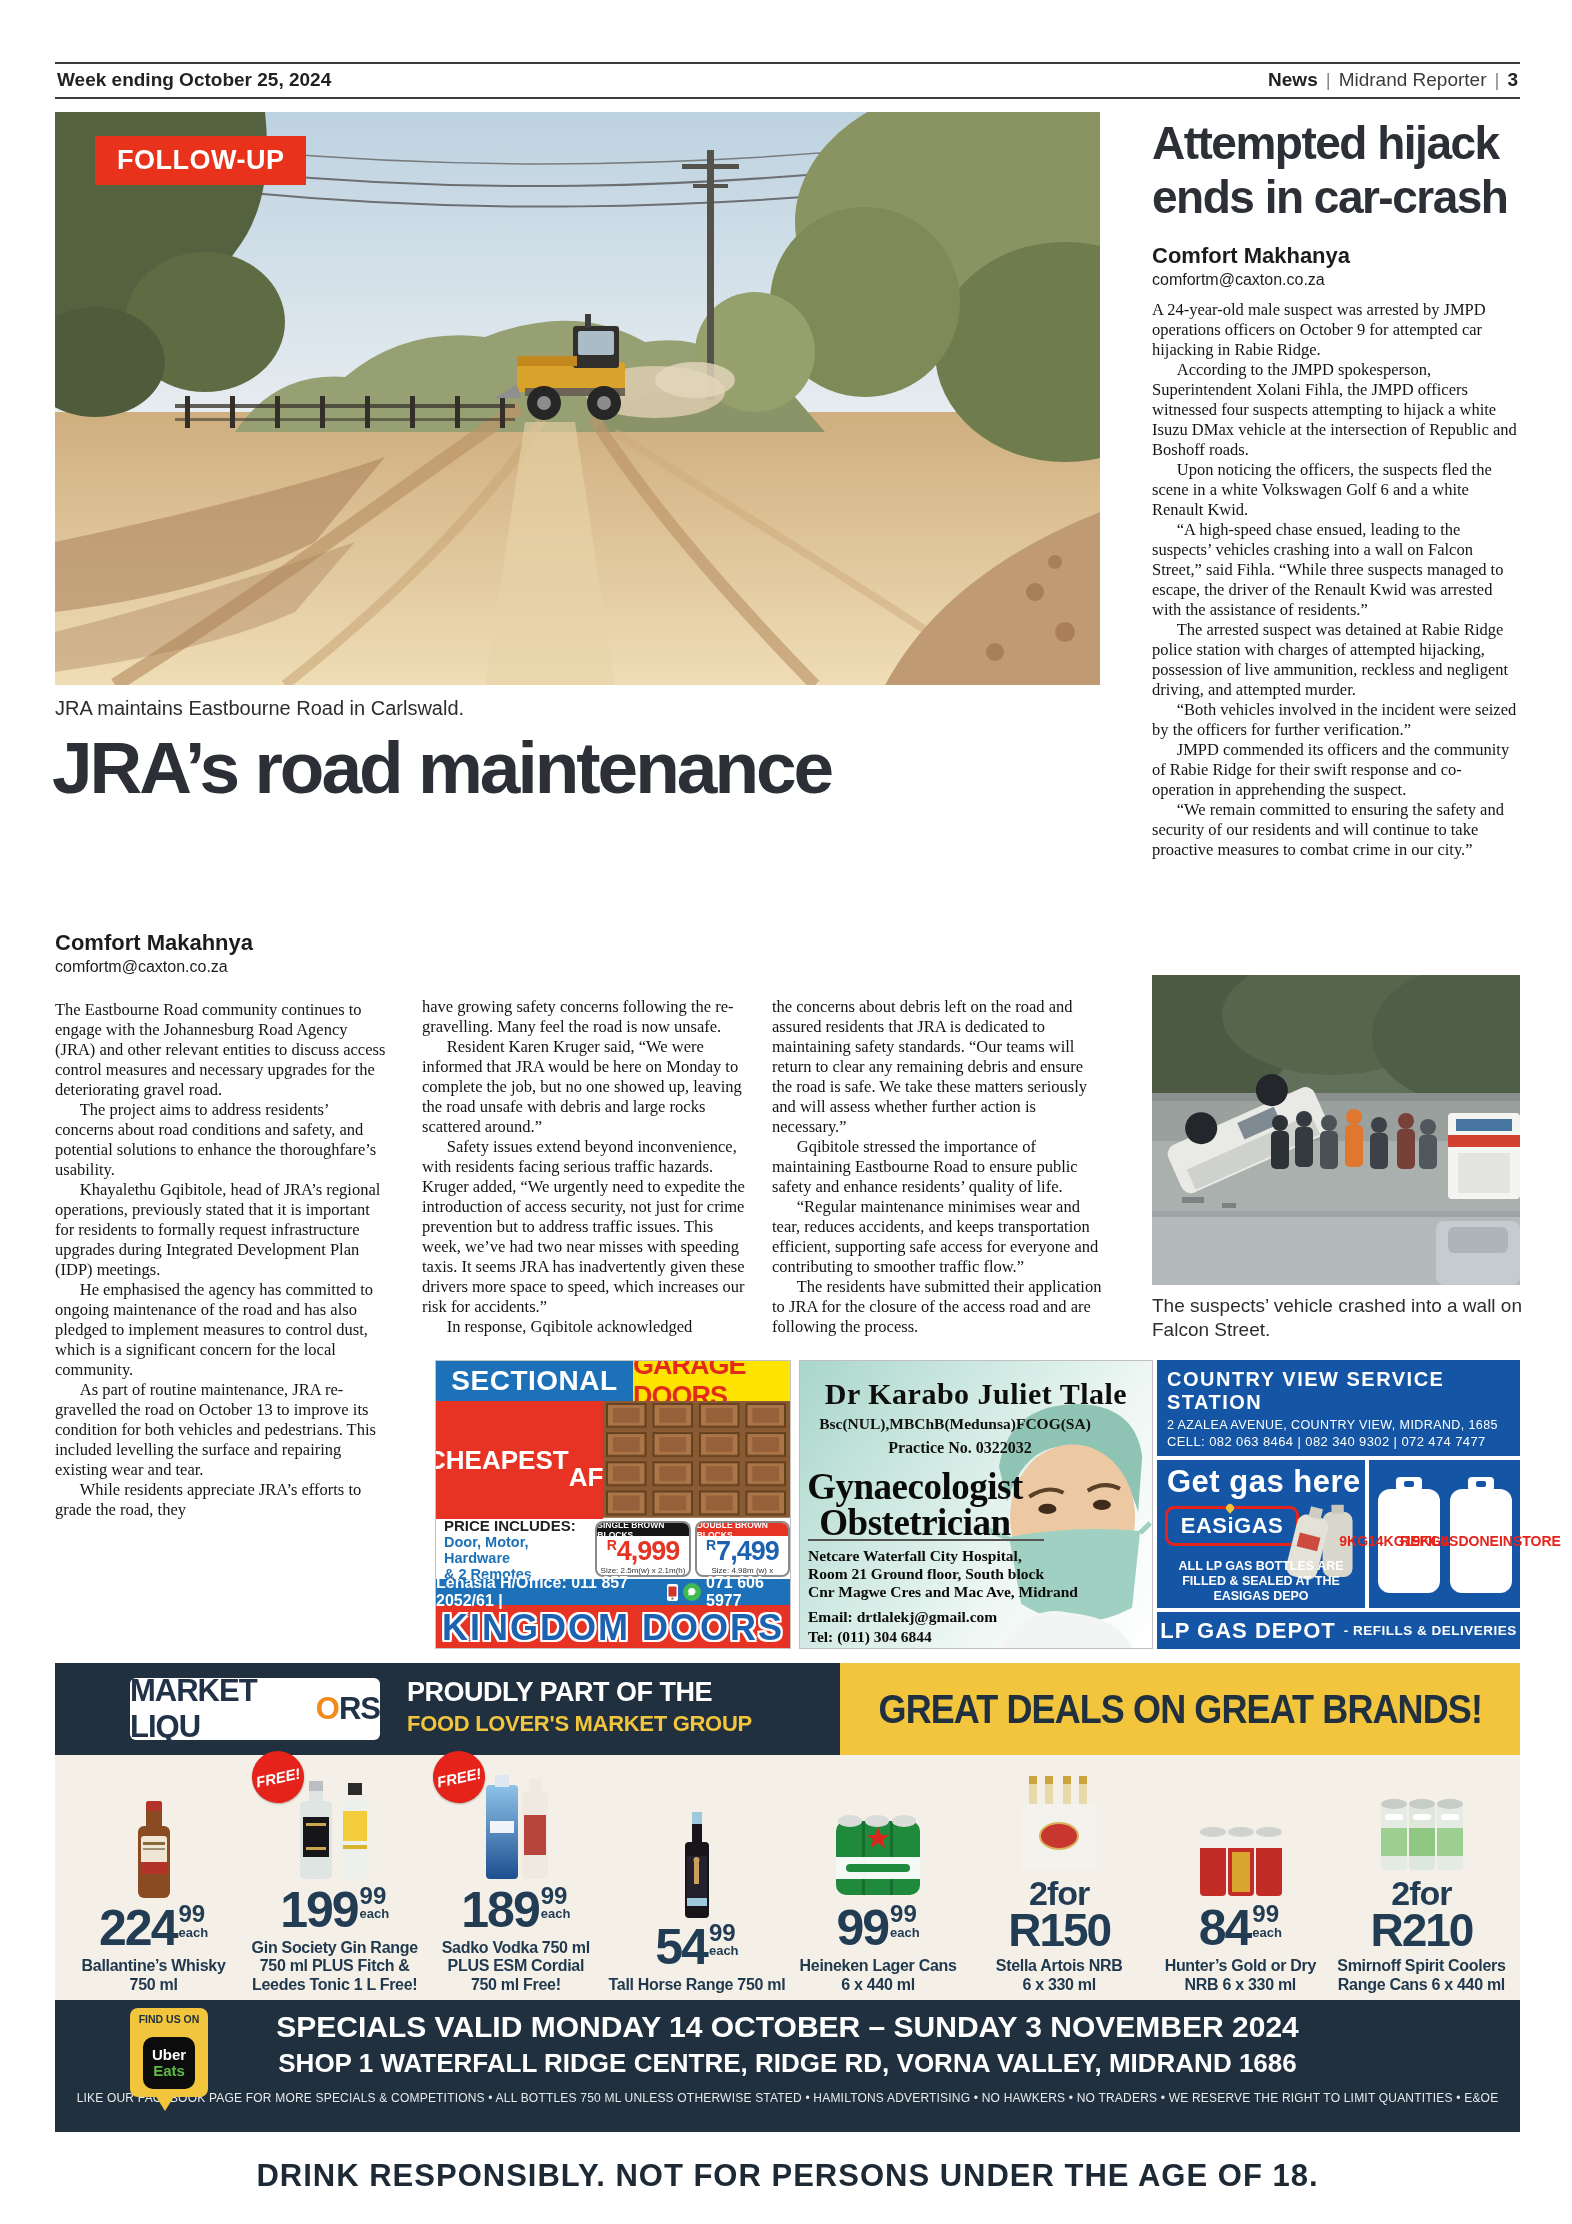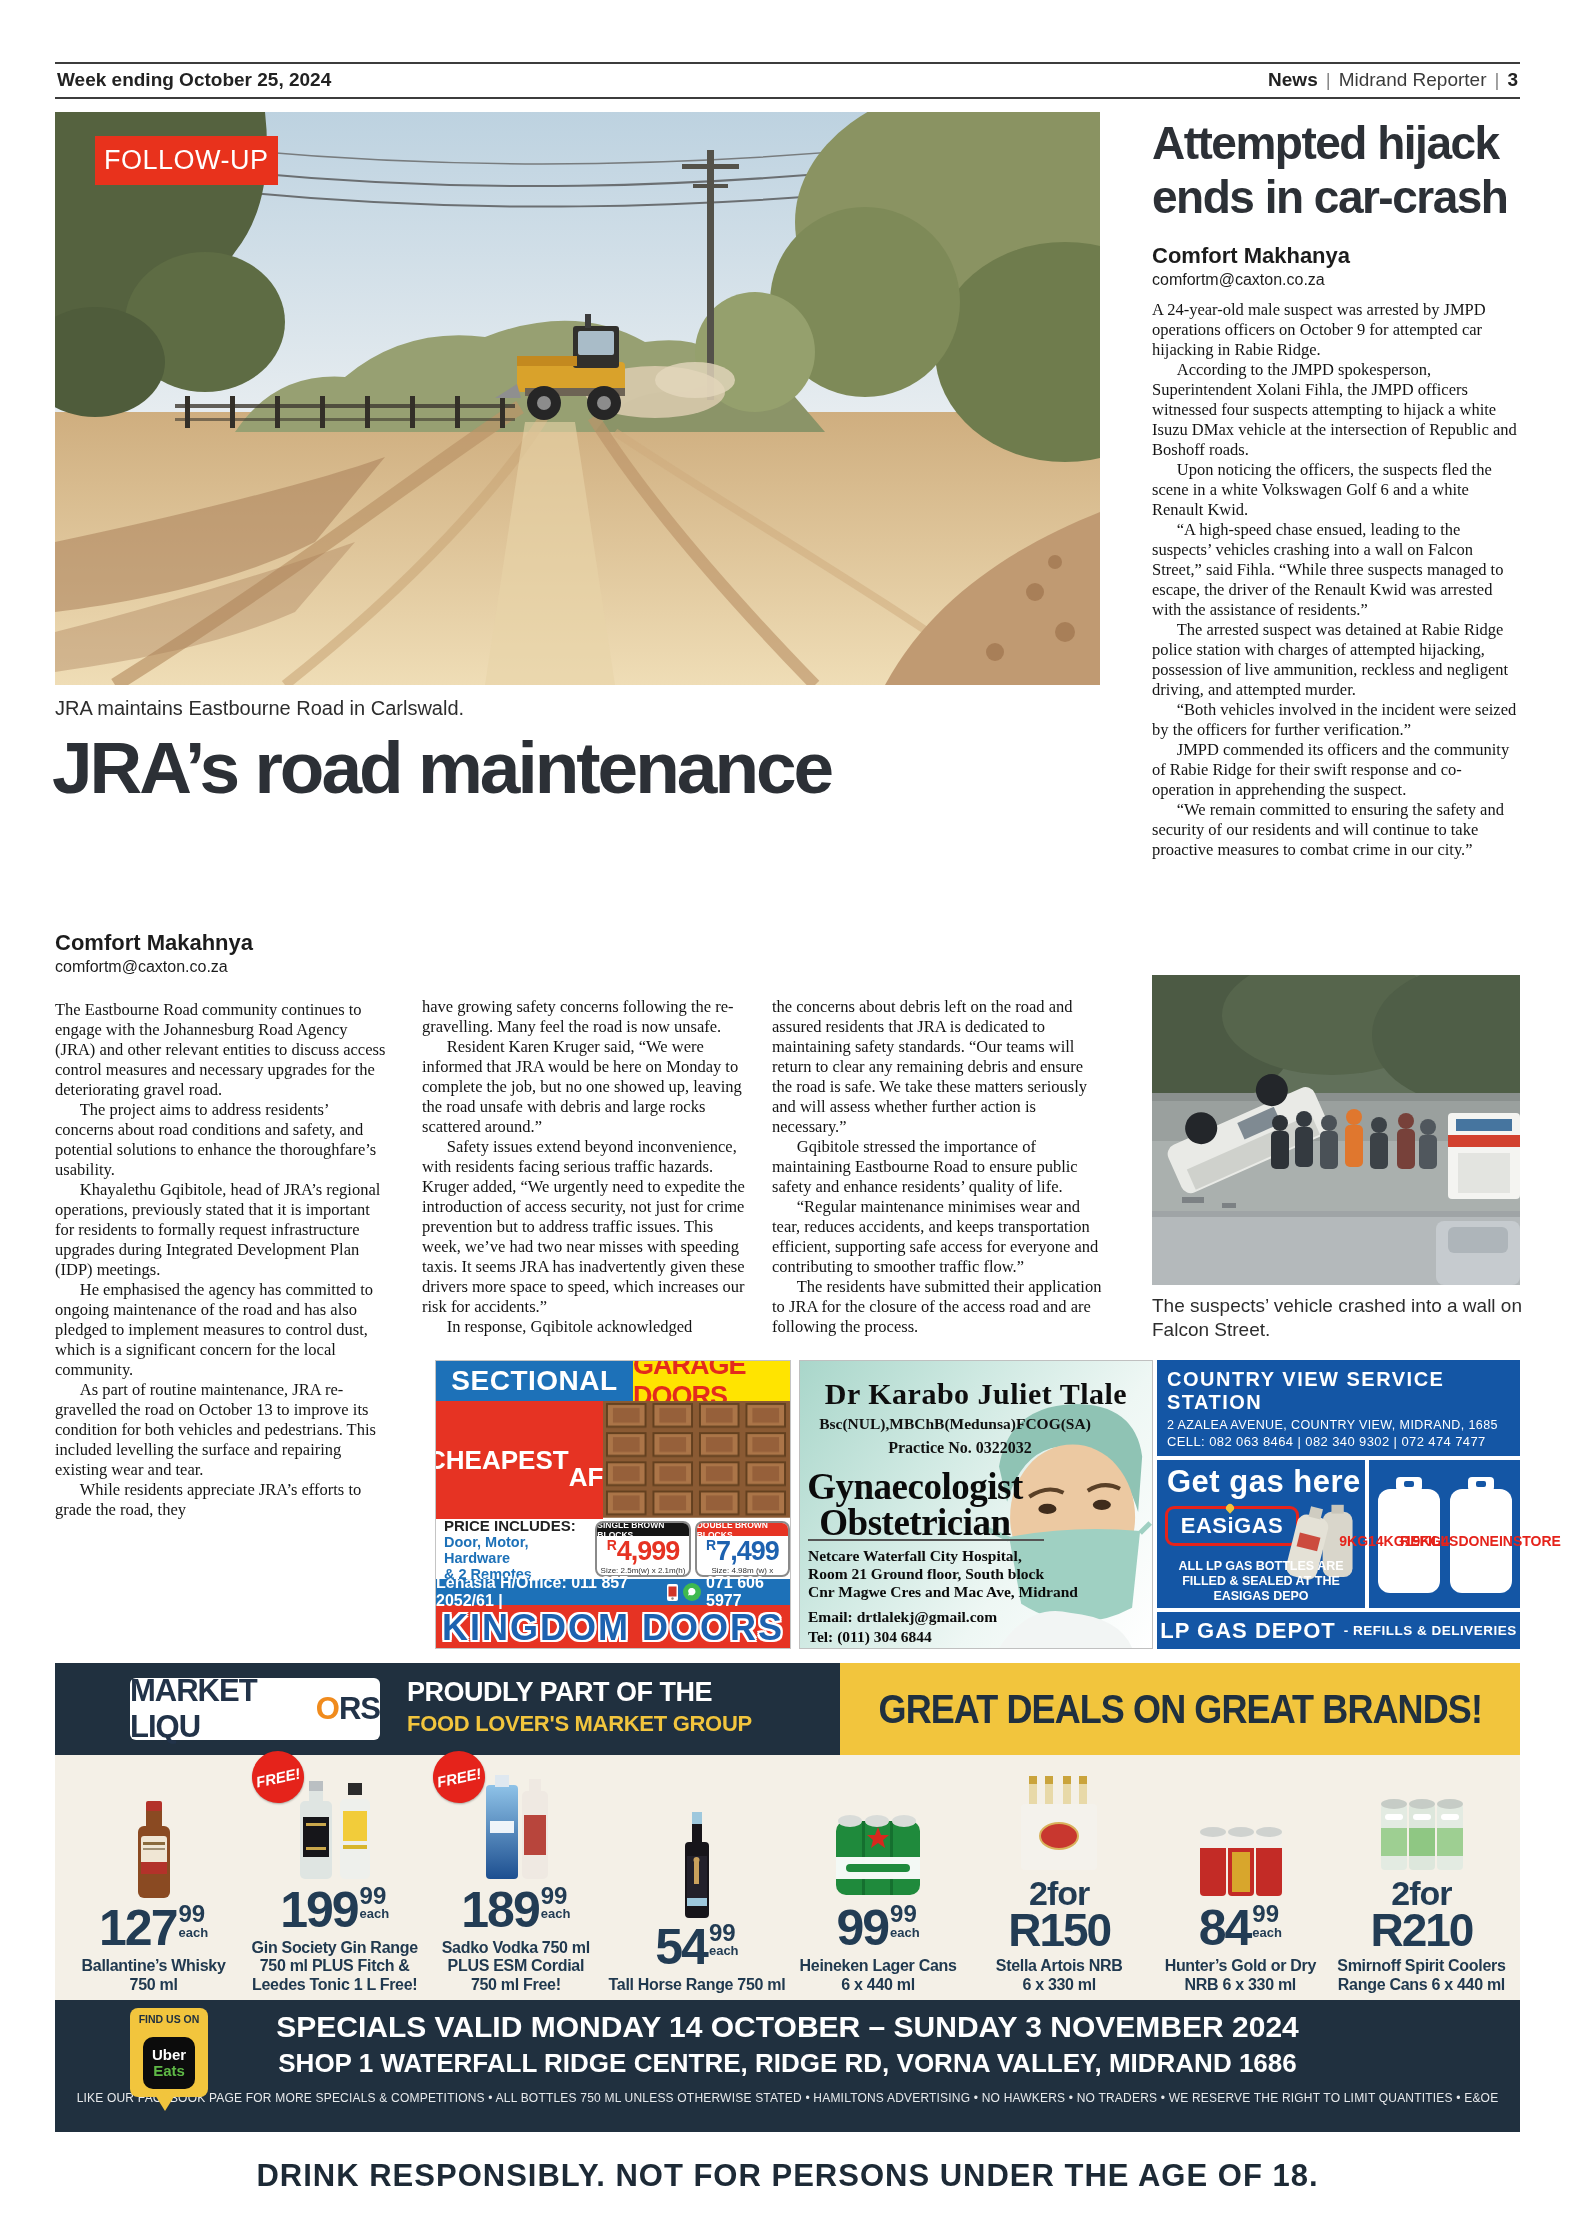--- a/index.html
+++ b/index.html
@@ -11,22 +11,22 @@
             border-bottom:2px solid #3c3c3c;padding:5px 2px 6px;display:flex;
             justify-content:space-between;align-items:center;font-size:19px;}
   .masthead .bold{font-weight:700;color:#222;}
   .masthead .right{display:flex;gap:8px;align-items:center;}
   .masthead .paper{font-weight:400;color:#3b3b3b;}
   .masthead .sep{color:#888;font-weight:300;}
 
   
   .main-photo{position:absolute;left:55px;top:112px;width:1045px;height:573px;overflow:hidden;background:#cdd8e0;}
   .main-photo svg{display:block;width:100%;height:100%;}
-  .followup{position:absolute;left:40px;top:24px;background:#e8321c;color:#fff;font-weight:400;
-            font-size:27px;padding:9px 9px;letter-spacing:0.5px;}
+  .followup{position:absolute;left:40px;top:24px;background:#e8321c;color:#fff;font-weight:700;
+            font-size:27px;padding:9px 22px;letter-spacing:0.5px;}
   .photo-cap{position:absolute;left:55px;top:697px;font-size:20px;color:#2d2d2d;}
 
   
   .headline{position:absolute;left:52px;top:724px;width:1060px;color:#2c3036;font-weight:700;
             font-size:73px;line-height:88px;letter-spacing:-3px;}
   .byline{position:absolute;left:55px;top:930px;}
   .byline .name{font-size:22px;font-weight:700;color:#1c1c1c;}
   .byline .mail{font-size:16px;color:#1c1c1c;margin-top:2px;}
 
   
@@ -542,21 +542,21 @@
             <rect x="14" y="30" width="32" height="72" rx="6" fill="#8a4a22"></rect>
             <rect x="22" y="12" width="16" height="20" fill="#8a4a22"></rect>
             <rect x="22" y="5" width="16" height="10" rx="2" fill="#b3322a"></rect>
             <rect x="17" y="40" width="26" height="34" rx="3" fill="#f0e6d4"></rect>
             <rect x="17" y="66" width="26" height="12" fill="#b3322a"></rect>
             <rect x="19" y="46" width="22" height="3" fill="#8a6a3c"></rect>
             <rect x="19" y="52" width="22" height="2" fill="#a09074"></rect>
           </svg>
         </div>
         <div class="price">
-          <span class="p-main">127</span>
+          <span class="p-main">224</span>
           <span class="p-side">
               <span class="p-cents">99</span>
               <span class="p-unit">each</span>
             </span>
         </div>
         <div class="prod-name">
           <div>Ballantine’s Whisky</div>
           <div>750 ml</div>
         </div>
       </div>

